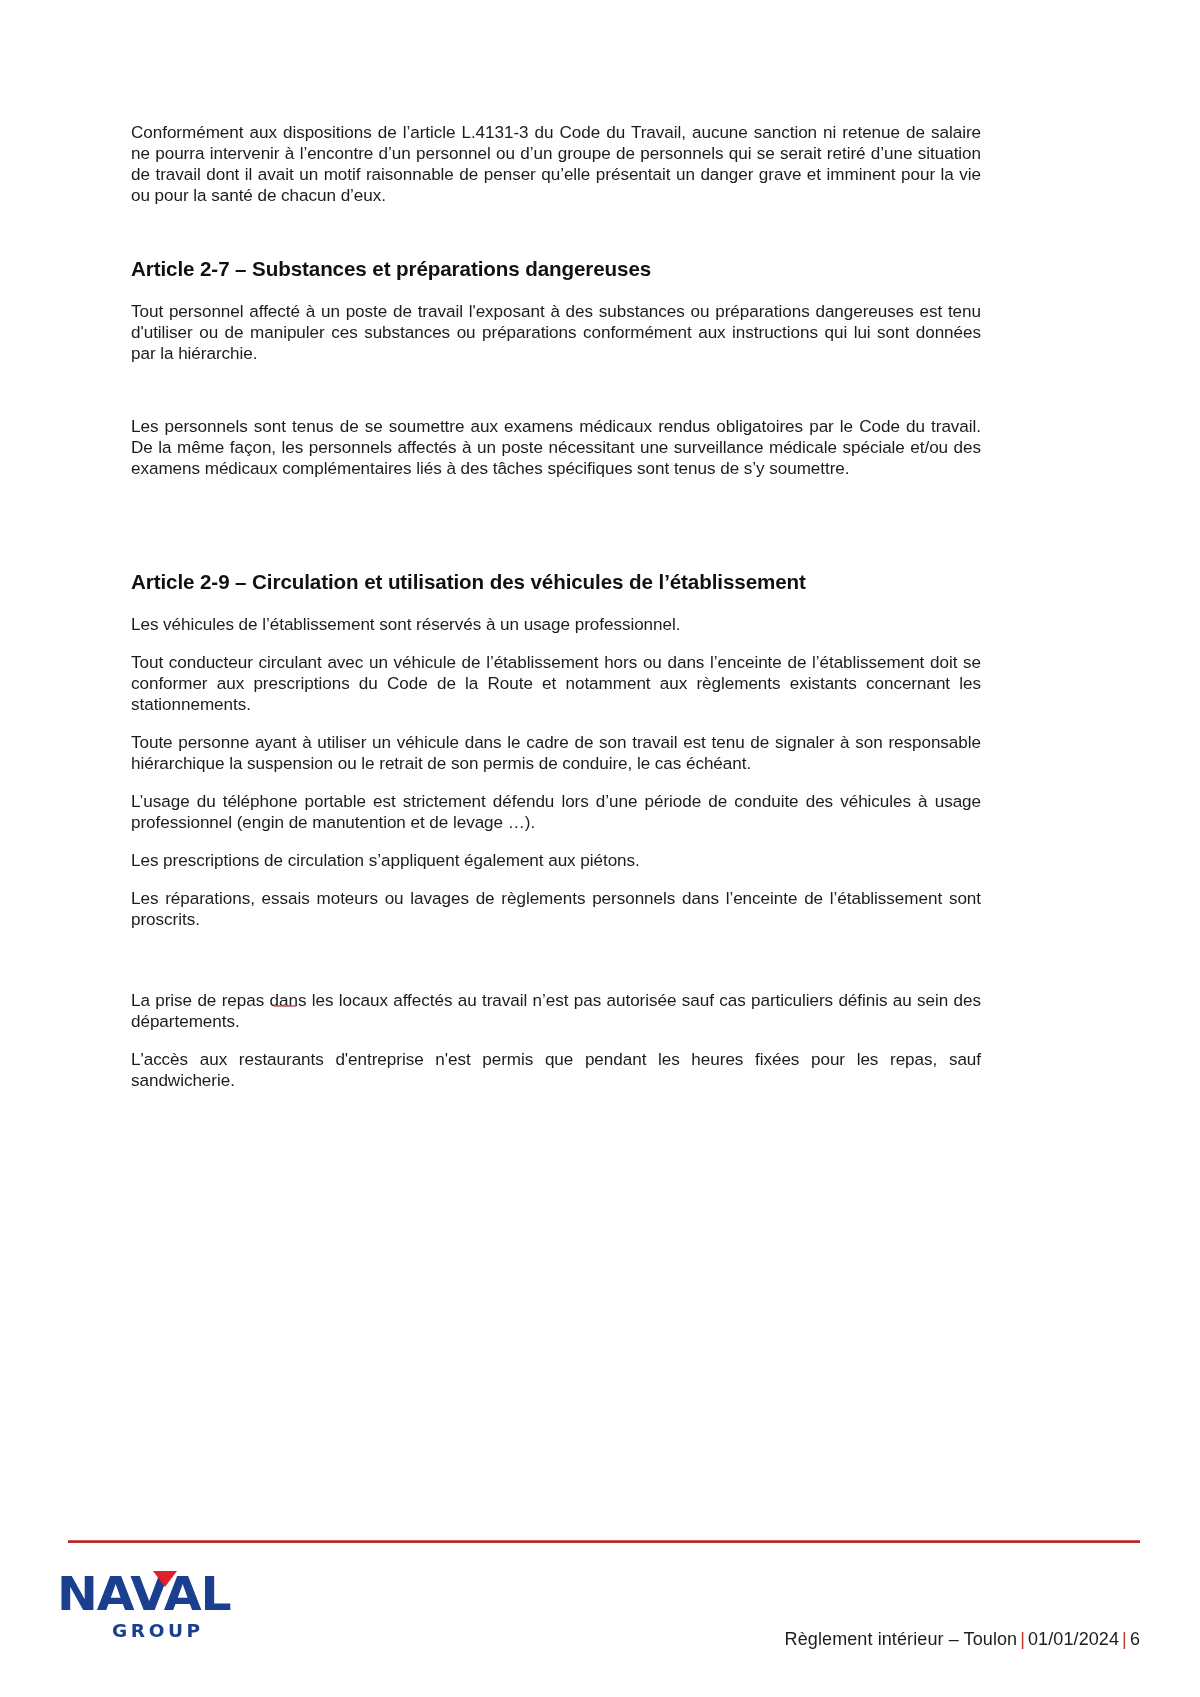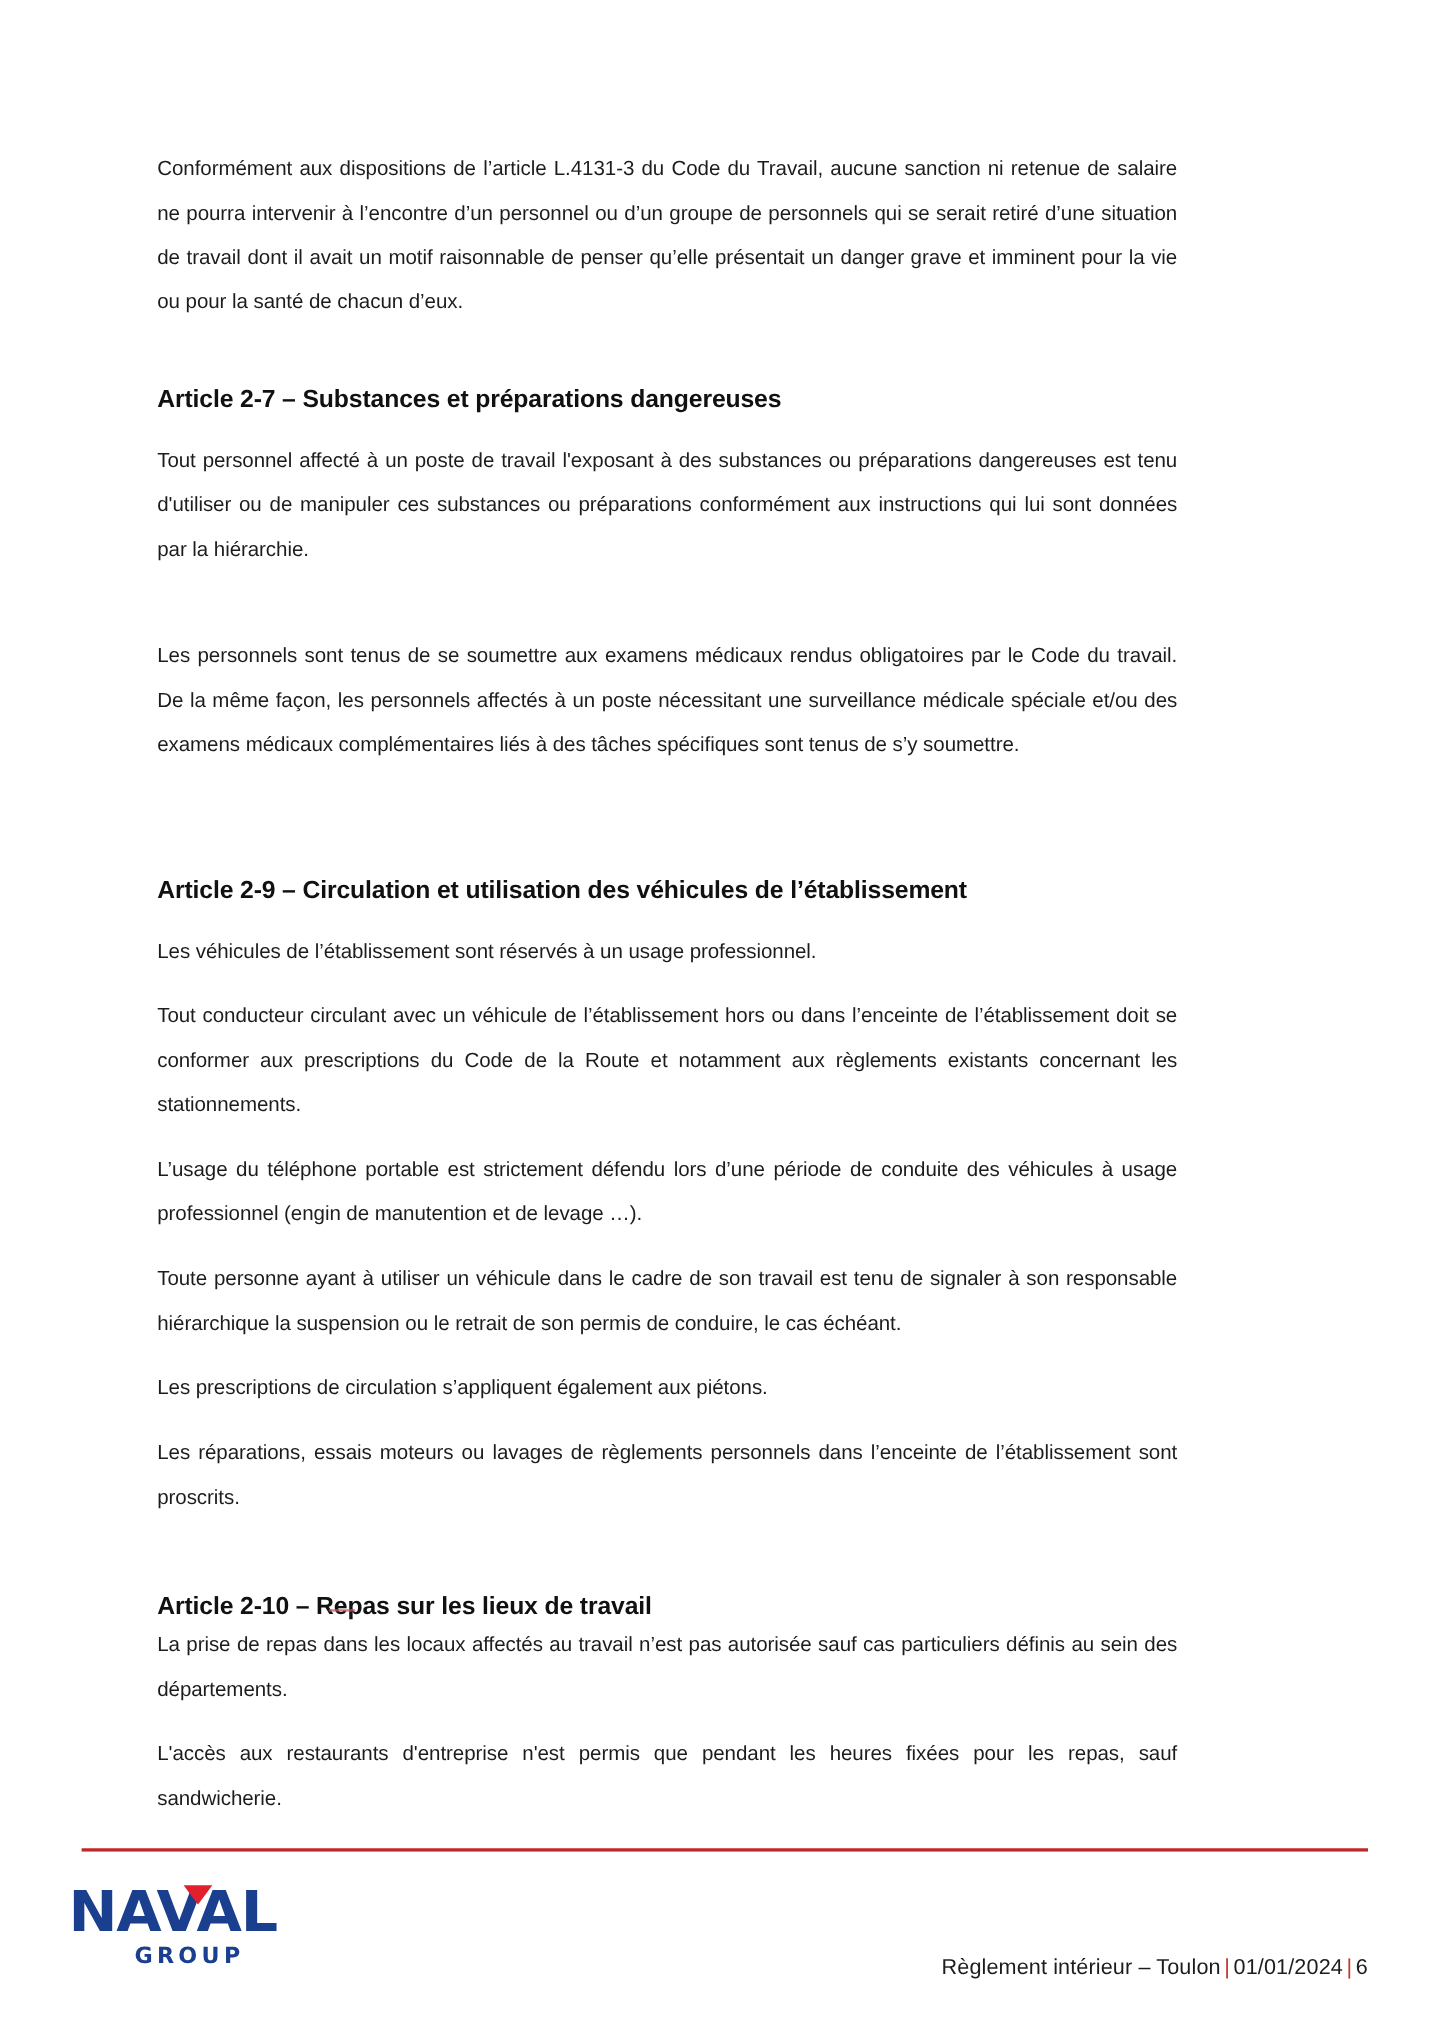--- a/index.html
+++ b/index.html
@@ -26,21 +26,21 @@
   .content {
     position: absolute;
     left: 131px;
     top: 122px;
     width: 850px;
   }
 
   
   .para {
     font-size: 17.1px;
-    line-height: 37px;
+    line-height: 21px;
     text-align: justify;
     text-justify: inter-word;
     color: #1c1c1c;
     margin: 0;
     letter-spacing: -0.05px;
   }
   .para + .para {
     margin-top: 17px;
   }
 
@@ -166,28 +166,27 @@
     </div>
 
     <div class="sec sec-2-8">
       <p class="para">Les personnels sont tenus de se soumettre aux examens médicaux rendus obligatoires par le Code du travail. De la même façon, les personnels affectés à un poste nécessitant une surveillance médicale spéciale et/ou des examens médicaux complémentaires liés à des tâches spécifiques sont tenus de s’y soumettre.</p>
     </div>
 
     <div class="sec sec-2-9">
       <h2 class="heading">Article 2-9 – Circulation et utilisation des véhicules de l’établissement</h2>
       <p class="para">Les véhicules de l’établissement sont réservés à un usage professionnel.</p>
       <p class="para">Tout conducteur circulant avec un véhicule de l’établissement hors ou dans l’enceinte de l’établissement doit se conformer aux prescriptions du Code de la Route et notamment aux règlements existants concernant les stationnements.</p>
+      <p class="para">Toute personne ayant à utiliser un véhicule dans le cadre de son travail est tenu de signaler à son responsable hiérarchique la suspension ou le retrait de son permis de conduire, le cas échéant.</p>
       <p class="para">L’usage du téléphone portable est strictement défendu lors d’une période de conduite des véhicules à usage professionnel (engin de manutention et de levage …).</p>
-      <p class="para">Toute personne ayant à utiliser un véhicule dans le cadre de son travail est tenu de signaler à son responsable hiérarchique la suspension ou le retrait de son permis de conduire, le cas échéant.</p>
       <p class="para">Les prescriptions de circulation s’appliquent également aux piétons.</p>
       <p class="para">Les réparations, essais moteurs ou lavages de règlements personnels dans l’enceinte de l’établissement sont proscrits.</p>
     </div>
 
     <div class="sec sec-2-10">
-      <h2 class="heading">Article 2-10 – Repas sur les lieux de travail</h2>
       <span class="edit-mark"></span>
       <p class="para">La prise de repas dans les locaux affectés au travail n’est pas autorisée sauf cas particuliers définis au sein des départements.</p>
       <p class="para">L'accès aux restaurants d'entreprise n'est permis que pendant les heures fixées pour les repas, sauf sandwicherie.</p>
     </div>
 
   </div>
 
   <div class="footer">
     <div class="footer-rule"></div>
 

